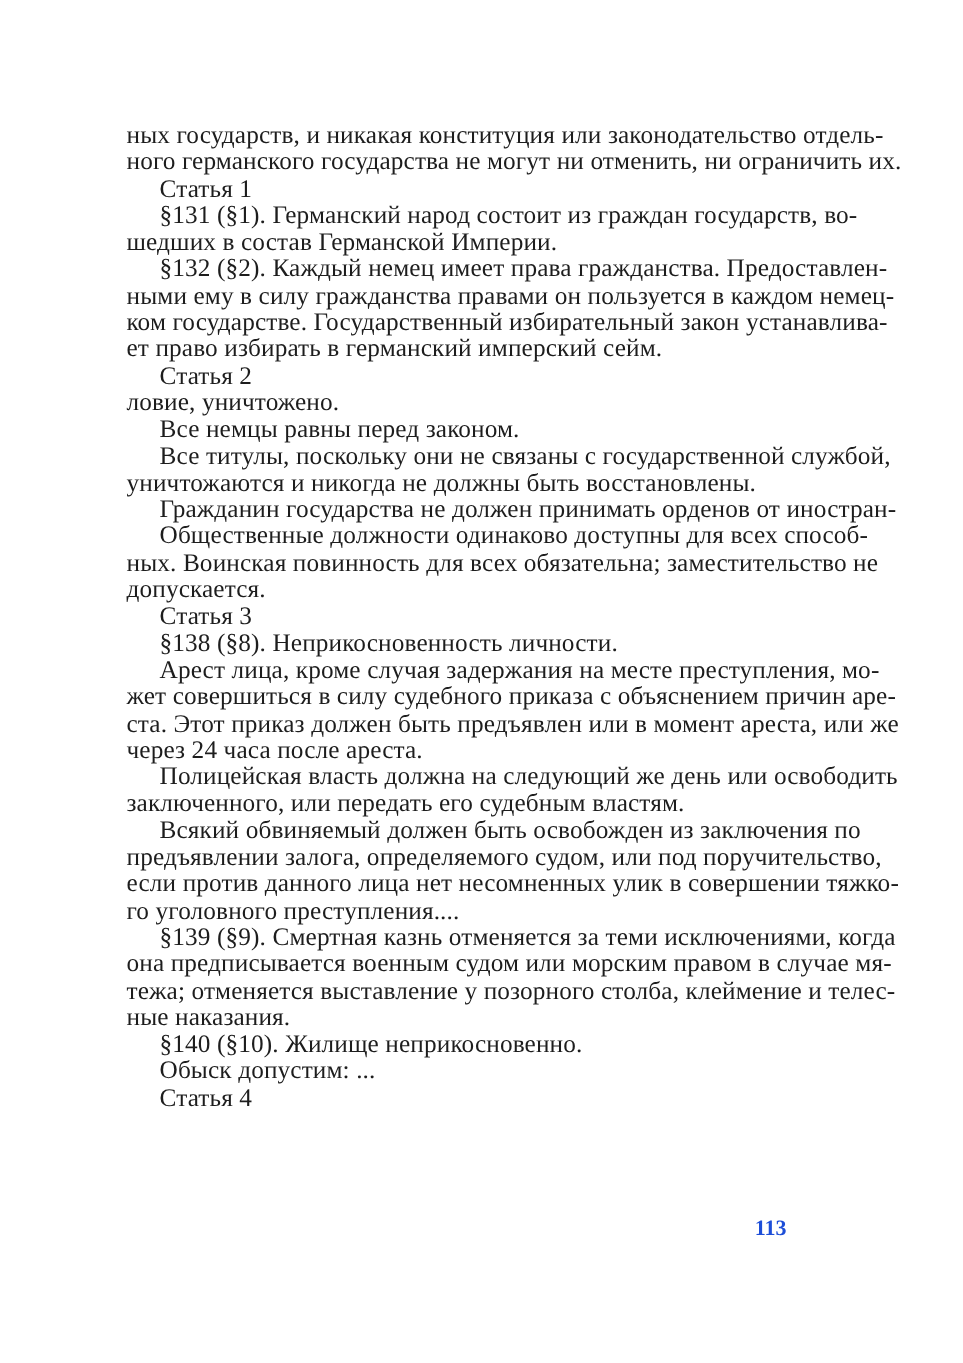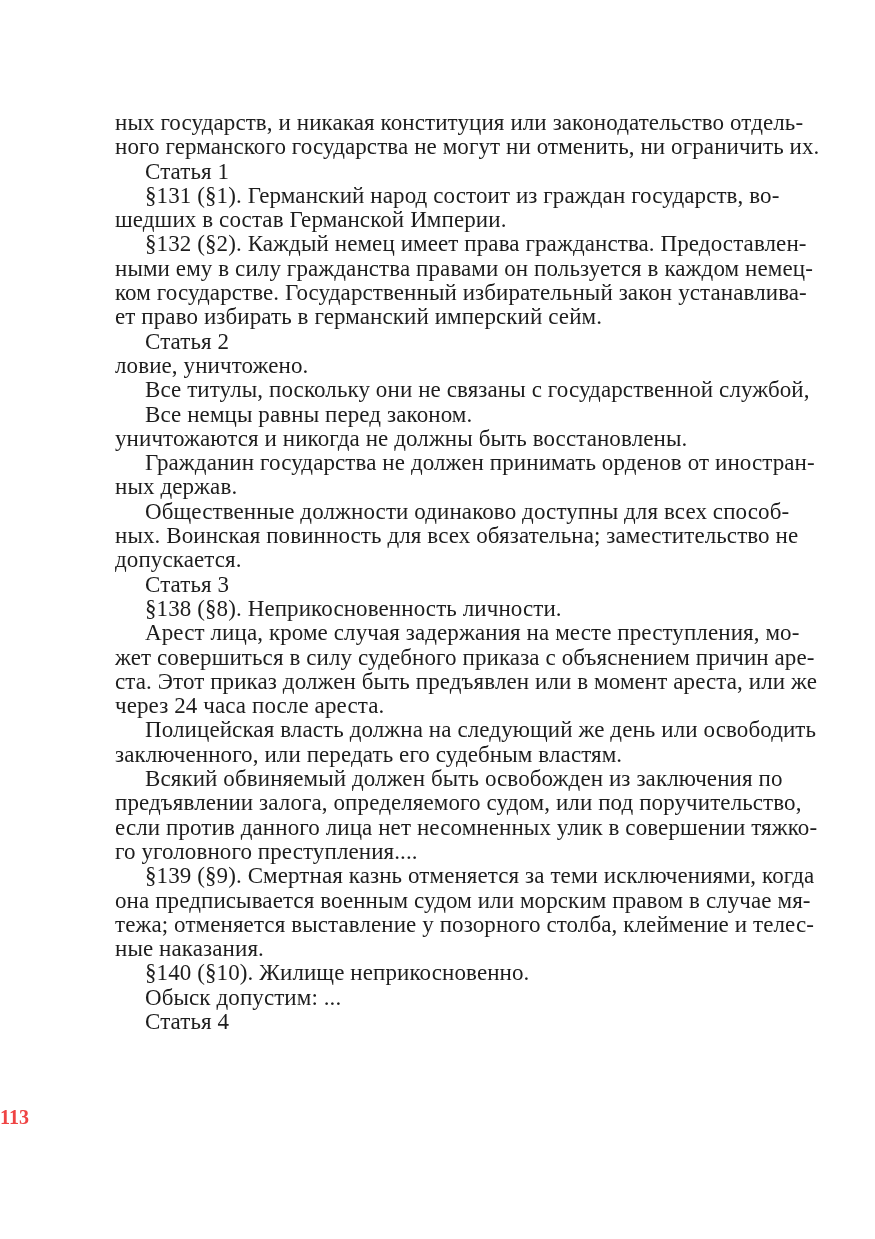--- a/index.html
+++ b/index.html
@@ -38,47 +38,46 @@
     text-align-last: justify;
   }
   .line.ind {
     text-indent: 30px;
   }
   .footer-number {
     position: absolute;
     top: 1106px;
     left: 0;
     width: 715px;
-    text-align: left;
+    text-align: right;
     font-weight: 700;
     font-size: 20px;
-    color: #ef4444;
+    color: #1d4ed8;
   }
 </style>
 </head>
 <body>
 
 <div class="page">
   <div class="text-block">
       <div class="line j">ных государств, и никакая конституция или законодательство отдель-</div>
       <div class="line j">ного германского государства не могут ни отменить, ни ограничить их.</div>
       <div class="line ind">Статья 1</div>
       <div class="line j ind">§131 (§1). Германский народ состоит из граждан государств, во-</div>
       <div class="line">шедших в состав Германской Империи.</div>
       <div class="line j ind">§132 (§2). Каждый немец имеет права гражданства. Предоставлен-</div>
       <div class="line j">ными ему в силу гражданства правами он пользуется в каждом немец-</div>
       <div class="line j">ком государстве. Государственный избирательный закон устанавлива-</div>
       <div class="line">ет право избирать в германский имперский сейм.</div>
       <div class="line ind">Статья 2</div>
       <div class="line">ловие, уничтожено.</div>
+      <div class="line ind">Все немцы равны перед законом.</div>
       <div class="line j ind">Все титулы, поскольку они не связаны с государственной службой,</div>
-      <div class="line ind">Все немцы равны перед законом.</div>
       <div class="line">уничтожаются и никогда не должны быть восстановлены.</div>
       <div class="line j ind">Гражданин государства не должен принимать орденов от иностран-</div>
-      <div class="line">ных держав.</div>
       <div class="line j ind">Общественные должности одинаково доступны для всех способ-</div>
       <div class="line j">ных. Воинская повинность для всех обязательна; заместительство не</div>
       <div class="line">допускается.</div>
       <div class="line ind">Статья 3</div>
       <div class="line ind">§138 (§8). Неприкосновенность личности.</div>
       <div class="line j ind">Арест лица, кроме случая задержания на месте преступления, мо-</div>
       <div class="line j">жет совершиться в силу судебного приказа с объяснением причин аре-</div>
       <div class="line j">ста. Этот приказ должен быть предъявлен или в момент ареста, или же</div>
       <div class="line">через 24 часа после ареста.</div>
       <div class="line j ind">Полицейская власть должна на следующий же день или освободить</div>

